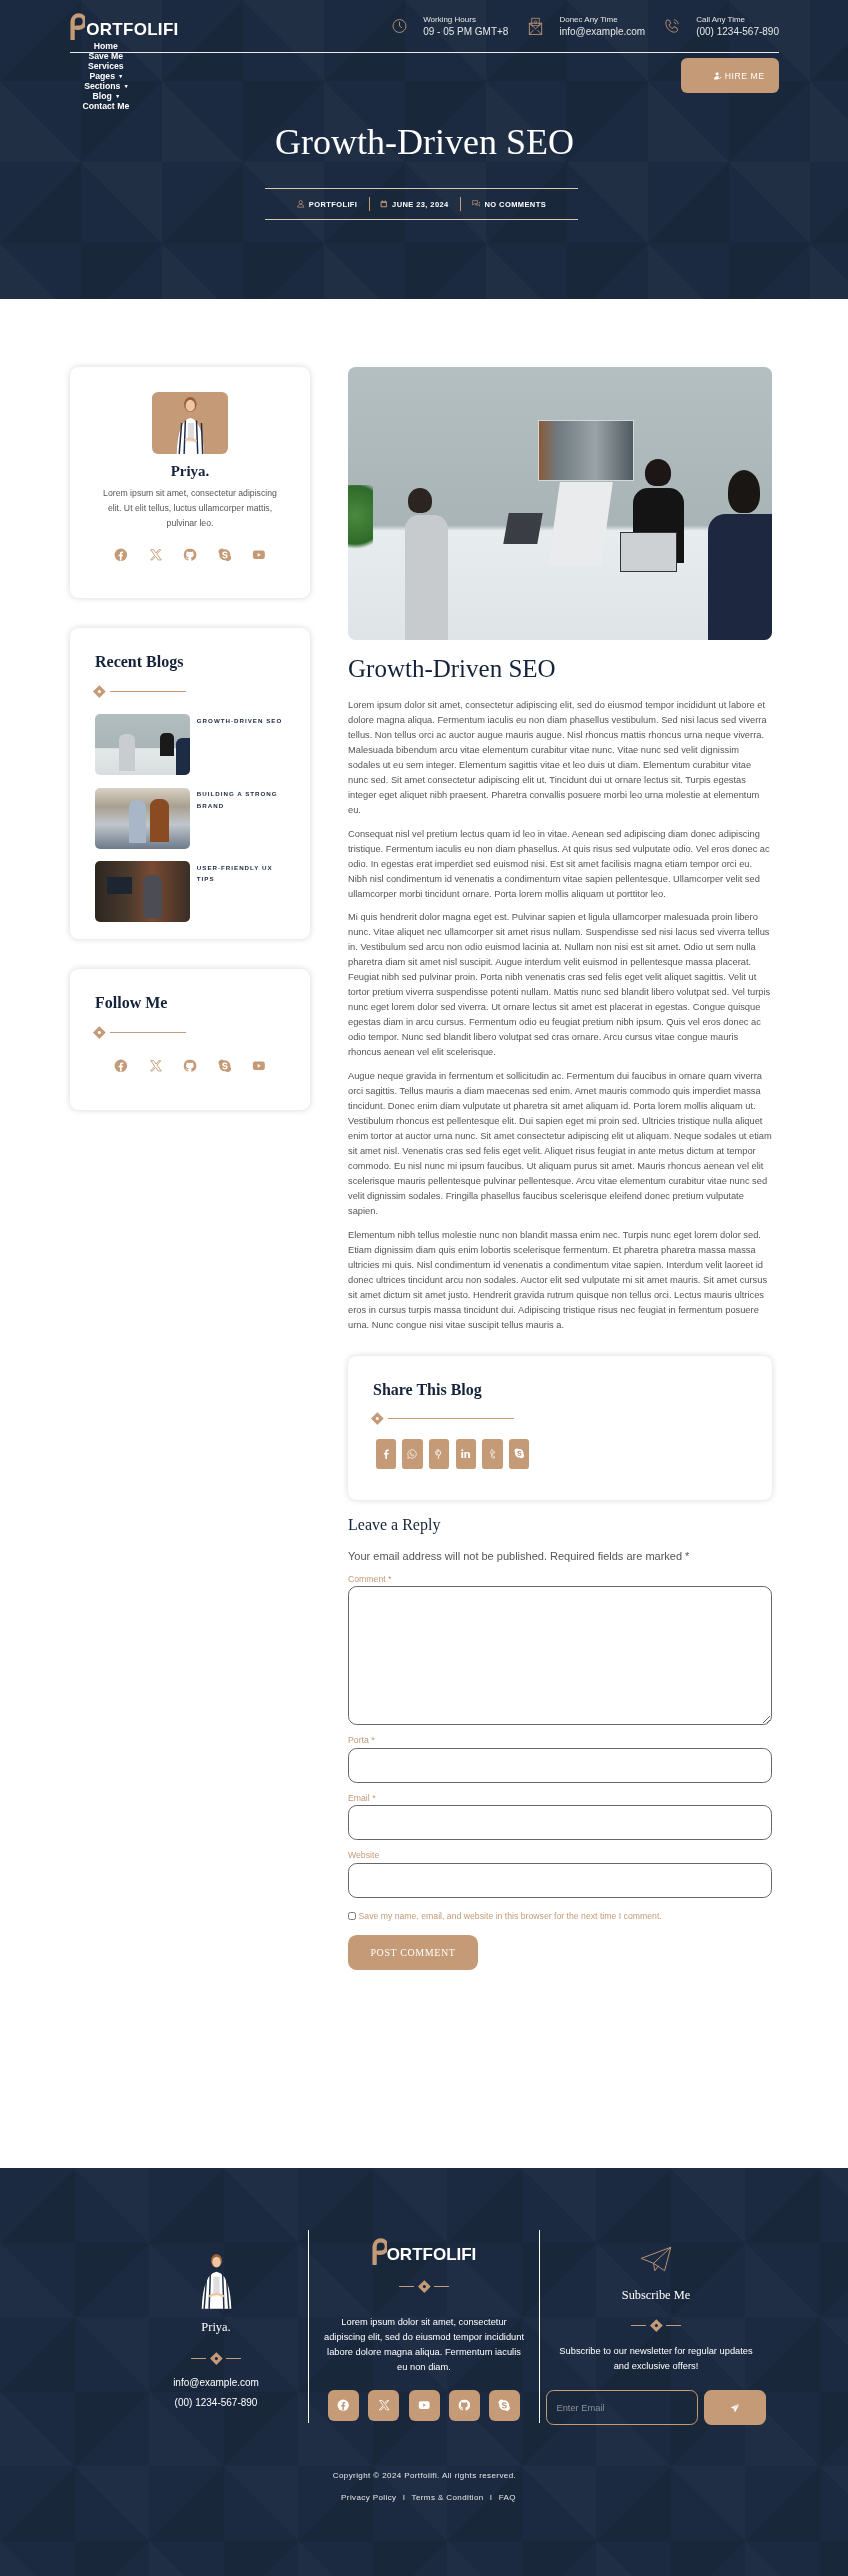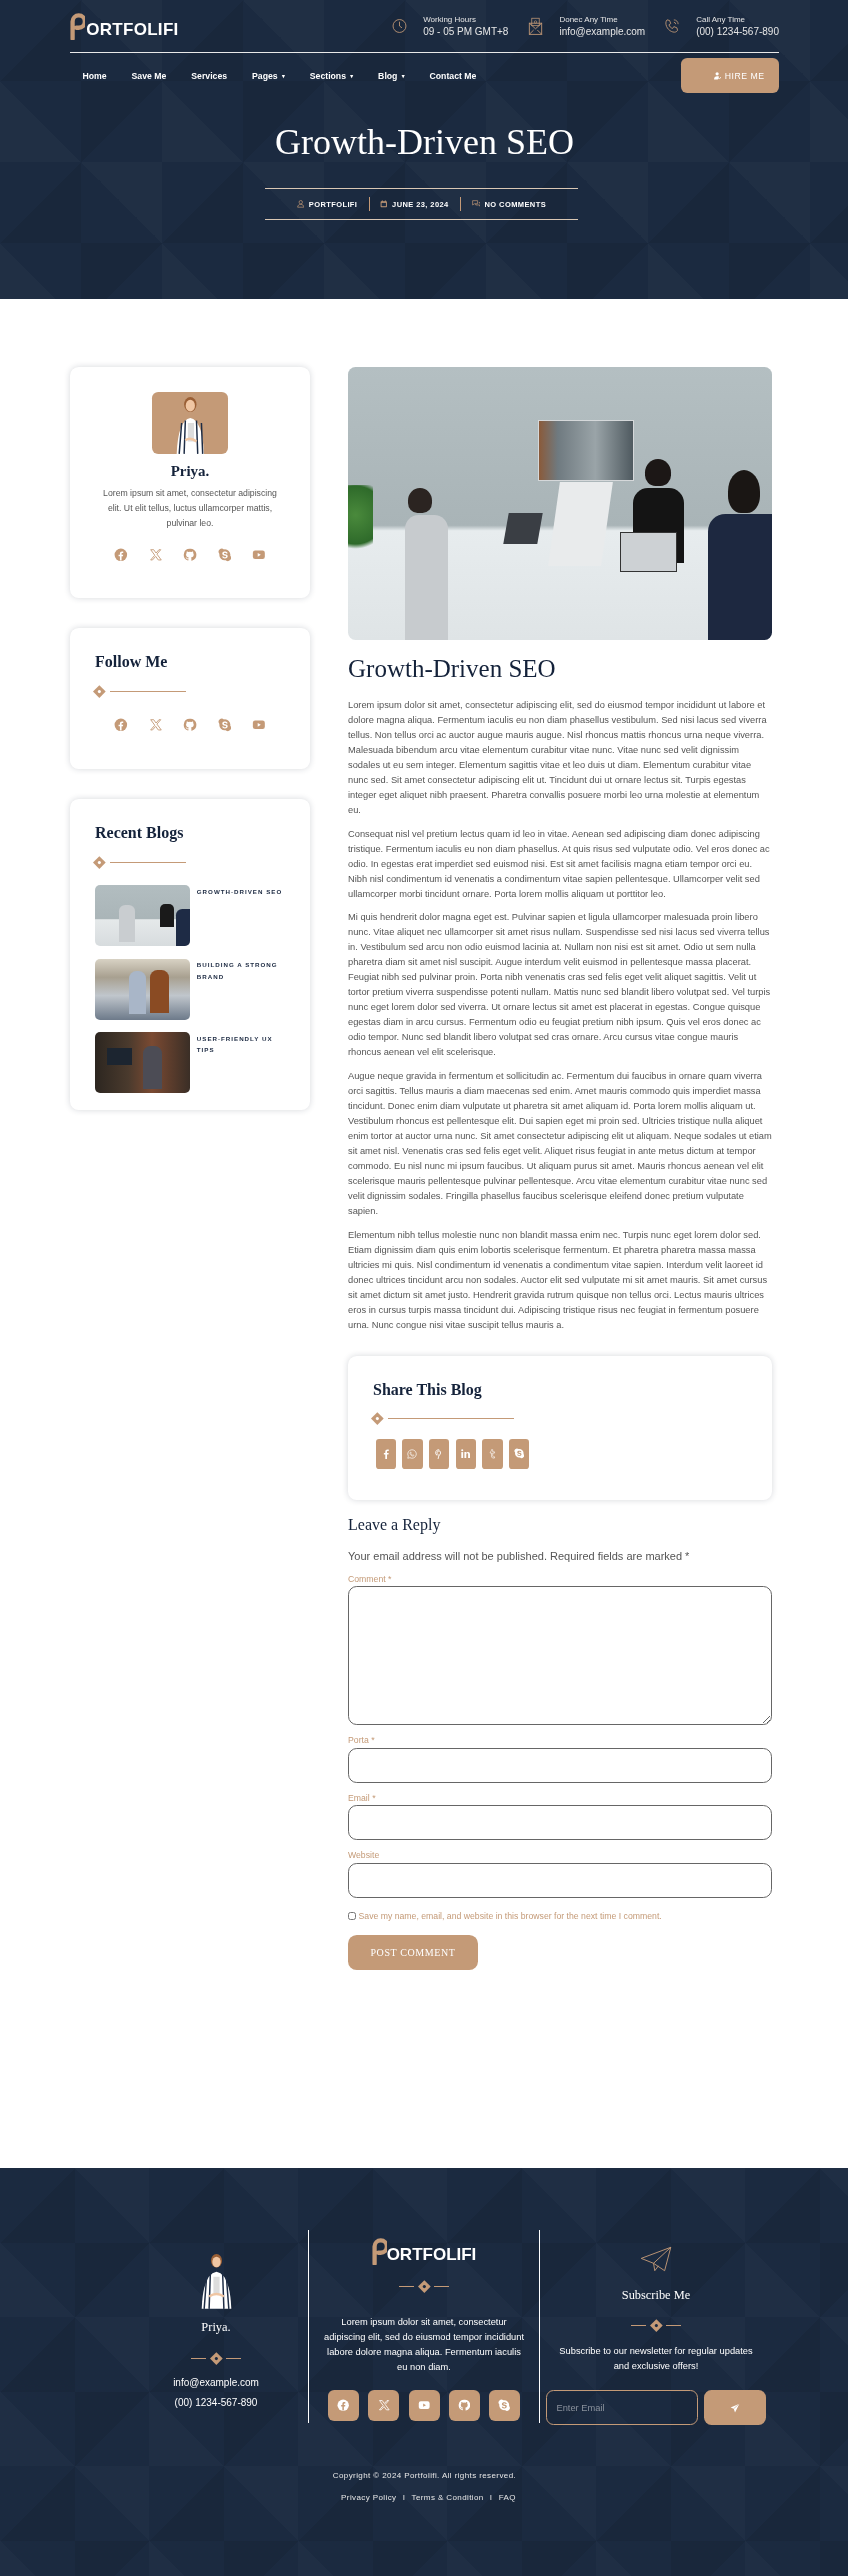--- a/index.html
+++ b/index.html
@@ -40,21 +40,21 @@
   .contact-item { display: flex; align-items: center; gap: 15px; }
   .contact-item .ci-icon { width: 17.4px; height: 21px; display: flex; align-items: center; justify-content: center; }
   .contact-item .ci-text { display: flex; flex-direction: column; gap: 1.2px; }
   .contact-item .ci-label { color: #e6e6e6; font-size: 8px; font-family: "Liberation Sans", sans-serif; }
   .contact-item .ci-value { color: #e6e6e6; font-size: 10px; font-family: "Liberation Sans", sans-serif; }
 
   .navbar {
     position: absolute; left: 70px; right: 70px; top: 53px; height: 45px;
     display: flex; align-items: center; justify-content: space-between;
   }
-  .nav-links { display: flex; align-items: center; gap: 0; padding-left: 12.4px; }
+  .nav-links { display: flex; align-items: center; gap: 0; padding-left: 12.4px; flex-direction: column; }
   .nav-link {
     color: #ffffff; font-size: 8.7px; font-weight: 700;
     font-family: "Liberation Sans", sans-serif;
     margin-right: 25px; display: flex; align-items: center; gap: 4.3px;
     cursor: pointer;
   }
   .nav-link .caret { font-size: 5.6px; }
   .hire-btn {
     background: #c49a77; color: #ffffff; border: none; border-radius: 6.2px;
     width: 98px; height: 35px; font-size: 8.7px; letter-spacing: 0.5px;
@@ -392,55 +392,20 @@
             </svg>
           </a>
         <a class="si" style="color:#c49a77">
             <svg width="13.7" height="13.7" viewBox="0 0 22 22">
               <use href="#i-youtube"></use>
             </svg>
           </a>
       </div>
     </section>
 
-    <section class="card follow-card">
-      <h3 class="card-title serif">Follow Me</h3>
-      <div class="divider-left">
-        <span class="diamond"></span>
-        <span class="line"></span>
-      </div>
-      <div class="social-row">
-        <a class="si" style="color:#c49a77">
-            <svg width="13.7" height="13.7" viewBox="0 0 22 22">
-              <use href="#i-facebook"></use>
-            </svg>
-          </a>
-        <a class="si" style="color:#c49a77">
-            <svg width="13.7" height="13.7" viewBox="0 0 22 22">
-              <use href="#i-x"></use>
-            </svg>
-          </a>
-        <a class="si" style="color:#c49a77">
-            <svg width="13.7" height="13.7" viewBox="0 0 22 22">
-              <use href="#i-github"></use>
-            </svg>
-          </a>
-        <a class="si" style="color:#c49a77">
-            <svg width="13.7" height="13.7" viewBox="0 0 22 22">
-              <use href="#i-skype"></use>
-            </svg>
-          </a>
-        <a class="si" style="color:#c49a77">
-            <svg width="13.7" height="13.7" viewBox="0 0 22 22">
-              <use href="#i-youtube"></use>
-            </svg>
-          </a>
-      </div>
-    </section>
-
     <section class="card recent-card">
       <h3 class="card-title serif">Recent Blogs</h3>
       <div class="divider-left">
         <span class="diamond"></span>
         <span class="line"></span>
       </div>
       <div class="blog-item">
         <div class="blog-thumb" style="background:linear-gradient(180deg,#b2bdc0 0%,#aab5b8 55%,#e5e9ea 57%,#d7dcde 100%);">
           <div style="position:absolute;left:23.6px;top:20px;width:16px;height:37px;background:#c9cdd0;border-radius:6.2px 6.2px 0 0;"></div>
           <div style="position:absolute;left:65px;top:18.6px;width:13.7px;height:23.6px;background:#1a1a1a;border-radius:5px 5px 0 0;"></div>
@@ -454,20 +419,55 @@
           <div style="position:absolute;left:55px;top:11.2px;width:18.6px;height:43px;background:#8a4b23;border-radius:7.5px 7.5px 0 0;"></div>
         </div>
         <span class="blog-title">BUILDING A STRONG BRAND</span>
       </div>
       <div class="blog-item">
         <div class="blog-thumb" style="background:linear-gradient(90deg,#2c2620 0%,#4a3a2d 35%,#7b4a32 60%,#3a2e26 100%);">
           <div style="position:absolute;left:48px;top:13.7px;width:18.6px;height:43px;background:#4c4c55;border-radius:7.5px 7.5px 0 0;"></div>
           <div style="position:absolute;left:12.4px;top:16px;width:25px;height:17.4px;background:#1c2530;"></div>
         </div>
         <span class="blog-title">USER-FRIENDLY UX TIPS</span>
+      </div>
+    </section>
+
+    <section class="card follow-card">
+      <h3 class="card-title serif">Follow Me</h3>
+      <div class="divider-left">
+        <span class="diamond"></span>
+        <span class="line"></span>
+      </div>
+      <div class="social-row">
+        <a class="si" style="color:#c49a77">
+            <svg width="13.7" height="13.7" viewBox="0 0 22 22">
+              <use href="#i-facebook"></use>
+            </svg>
+          </a>
+        <a class="si" style="color:#c49a77">
+            <svg width="13.7" height="13.7" viewBox="0 0 22 22">
+              <use href="#i-x"></use>
+            </svg>
+          </a>
+        <a class="si" style="color:#c49a77">
+            <svg width="13.7" height="13.7" viewBox="0 0 22 22">
+              <use href="#i-github"></use>
+            </svg>
+          </a>
+        <a class="si" style="color:#c49a77">
+            <svg width="13.7" height="13.7" viewBox="0 0 22 22">
+              <use href="#i-skype"></use>
+            </svg>
+          </a>
+        <a class="si" style="color:#c49a77">
+            <svg width="13.7" height="13.7" viewBox="0 0 22 22">
+              <use href="#i-youtube"></use>
+            </svg>
+          </a>
       </div>
     </section>
   </aside>
 
   <article class="content">
     <div class="feature-img">
 
       <div style="position:absolute;left:190px;top:53px;width:96px;height:61px;background:linear-gradient(90deg,#8a5a3a 0%,#6f7a80 20%,#9aa4a8 60%,#4f5a60 100%);border:1.2px solid #d5d8da;"></div>
 
       <div style="position:absolute;left:206px;top:115px;width:53px;height:84px;background:#e9ebec;transform:skewX(-8deg);"></div>

